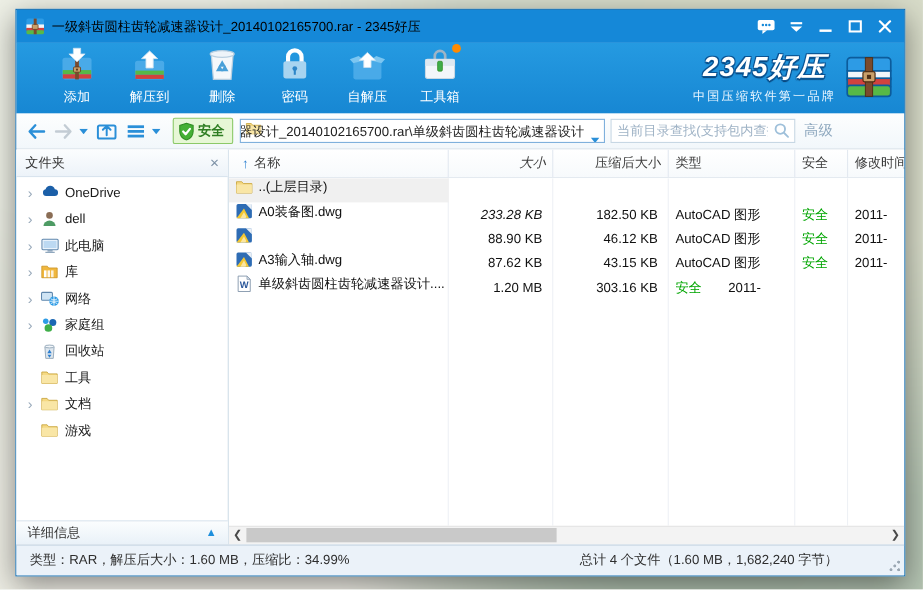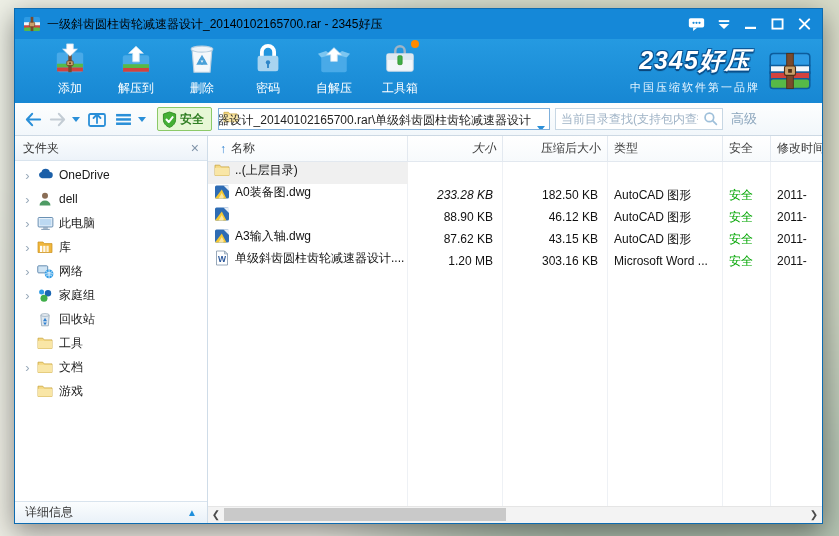--- a/index.html
+++ b/index.html
@@ -527,28 +527,32 @@
               <div class="cell name" style="width: 200px;">
                 <span class="fico"><svg viewBox="0 0 16 16" width="16" height="16">
                     <path d="M2.5 1h8l3 3v11h-11z" fill="#fff" stroke="#7f93a8" stroke-width=".8"></path>
                     <path d="M10.5 1l3 3h-3z" fill="#d7e0ea" stroke="#7f93a8" stroke-width=".6"></path>
                     <text x="4" y="12" font-size="8.5" font-weight="bold" fill="#2b579a" font-family="sans-serif">W</text>
                   </svg></span>
                 <span>单级斜齿圆柱齿轮减速器设计....</span>
               </div>
               <div class="cell r" style="width: 95px;">1.20 MB</div>
               <div class="cell r" style="width: 105px;">303.16 KB</div>
-              <div class="cell" style="width: 115px;">Microsoft Word ...</div>
               <div class="cell safe" style="width: 48px;">安全</div>
               <div class="cell" style="width: 70px;">2011-</div>
             </div>
           </div>
         <div class="hscroll">
           <span class="hs-arrow" style="left:0">❮</span>
           <div class="hs-thumb"></div>
           <span class="hs-arrow" style="right:0">❯</span>
         </div>
       </div>
     </div>
 
+    <div class="statusbar">
+      <span class="sb-left">类型：RAR，解压后大小：1.60 MB，压缩比：34.99%</span>
+      <span class="sb-right">总计 4 个文件（1.60 MB，1,682,240 字节）</span>
+      <span class="grip"></span>
+    </div>
 
   </div>
 </div>
 
 </body></html>

